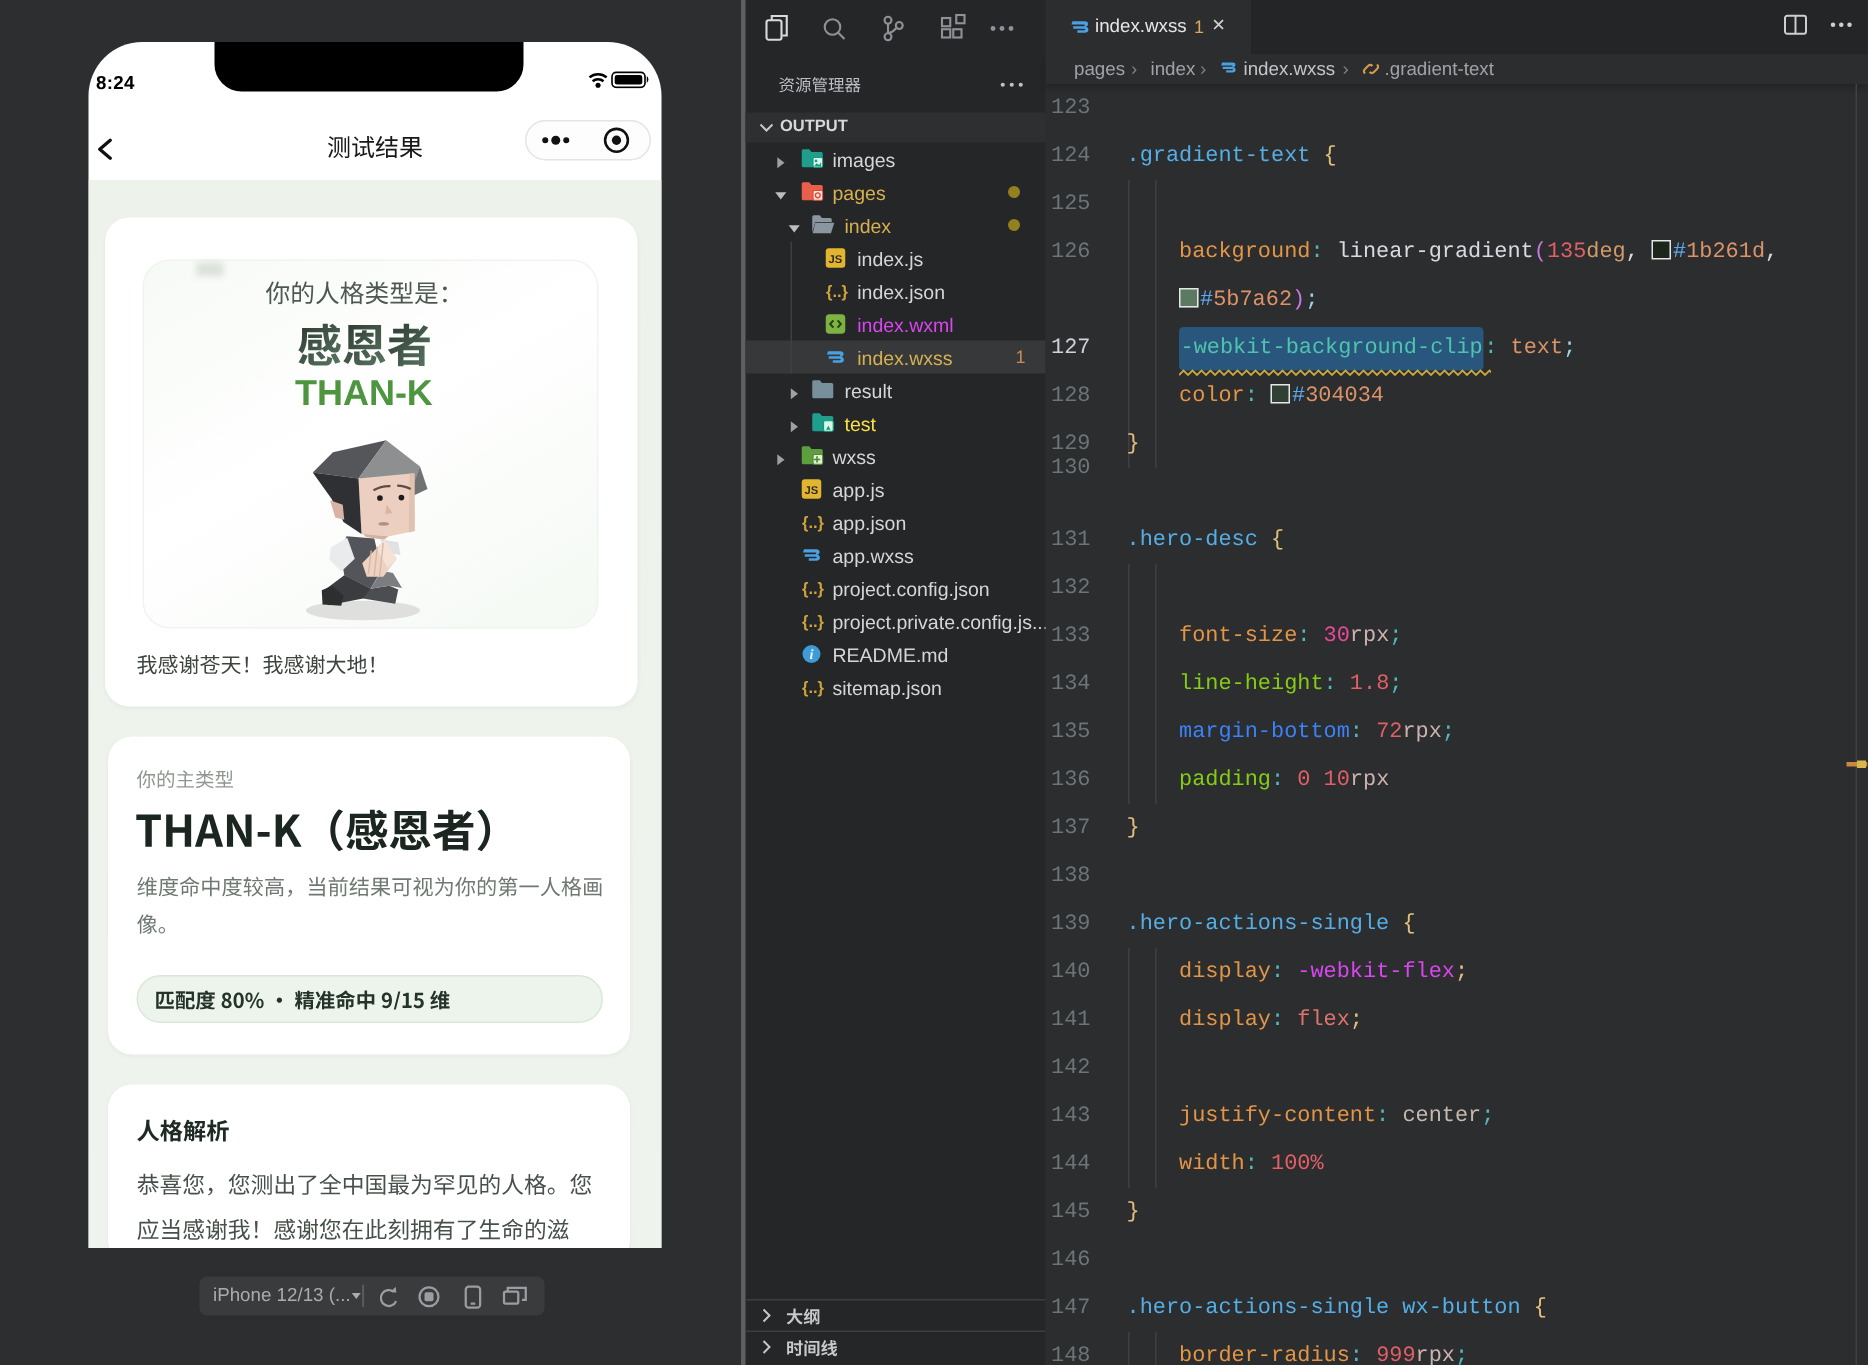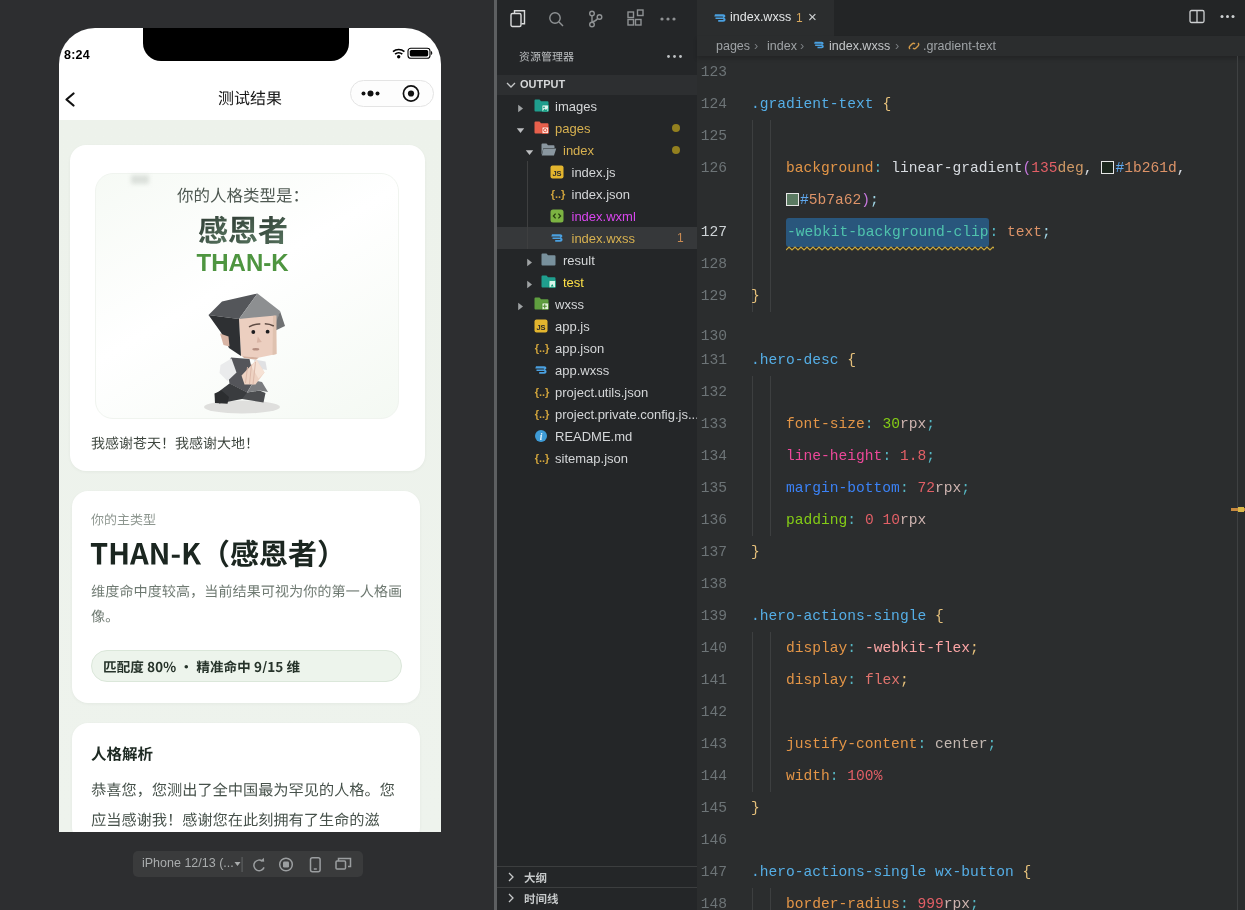--- a/index.html
+++ b/index.html
@@ -347,21 +347,21 @@
     <div class="trow" style="top:359px">
       <span class="iw" style="left:37px"><svg width="14" height="14" viewBox="0 0 14 14">
           <path d="M2 3.2 h8.2 q2.2 0 2.2 1.9 0 1.5-1.7 1.7 1.9 0.2 1.9 2 0 2-2.4 2 h-5 v-1.7 h4.6 q0.7 0 0.7-0.5 0-0.5-0.7-0.5 h-7.3 v-1.6 h7 q0.7 0 0.7-0.55 0-0.55-0.8-0.55 h-8.1 z" fill="#4aa0e0"></path>
         </svg></span>
       <span class="tw" style="left:58.0px;color:#d4d6d8">app.wxss</span>
     </div>
     <div class="trow" style="top:381px">
       <span class="iw" style="left:37px"><svg width="16" height="14" viewBox="0 0 16 14">
           <text x="8" y="11" font-family="Liberation Sans" font-size="11" font-weight="bold" fill="#cfa33c" text-anchor="middle">{..}</text>
         </svg></span>
-      <span class="tw" style="left:58.0px;color:#d4d6d8">project.utils.json</span>
+      <span class="tw" style="left:58.0px;color:#d4d6d8">project.config.json</span>
     </div>
     <div class="trow" style="top:403px">
       <span class="iw" style="left:37px"><svg width="16" height="14" viewBox="0 0 16 14">
           <text x="8" y="11" font-family="Liberation Sans" font-size="11" font-weight="bold" fill="#cfa33c" text-anchor="middle">{..}</text>
         </svg></span>
       <span class="tw" style="left:58.0px;color:#d4d6d8">project.private.config.js...</span>
     </div>
     <div class="trow" style="top:425px">
       <span class="iw" style="left:37px"><svg width="14" height="14" viewBox="0 0 14 14">
           <circle cx="7" cy="7" r="6" fill="#3e9bd6"></circle>
@@ -429,21 +429,21 @@
       <div class="cguide" style="left:73px;top:576px;height:160px"></div>
       <div class="cguide" style="left:55px;top:832px;height:22px"></div>
       <div class="cguide" style="left:73px;top:832px;height:22px"></div>
       <div class="ln" style="top:0px">123</div>
       <div class="ln" style="top:32px">124</div>
       <div class="ln" style="top:64px">125</div>
       <div class="ln" style="top:96px">126</div>
       <div class="ln cur" style="top:160px">127</div>
       <div class="ln" style="top:192px">128</div>
       <div class="ln" style="top:224px">129</div>
-      <div class="ln" style="top:264px">130</div>
+      <div class="ln" style="top:240px">130</div>
       <div class="ln" style="top:288px">131</div>
       <div class="ln" style="top:320px">132</div>
       <div class="ln" style="top:352px">133</div>
       <div class="ln" style="top:384px">134</div>
       <div class="ln" style="top:416px">135</div>
       <div class="ln" style="top:448px">136</div>
       <div class="ln" style="top:480px">137</div>
       <div class="ln" style="top:512px">138</div>
       <div class="ln" style="top:544px">139</div>
       <div class="ln" style="top:576px">140</div>
@@ -453,31 +453,32 @@
       <div class="ln" style="top:704px">144</div>
       <div class="ln" style="top:736px">145</div>
       <div class="ln" style="top:768px">146</div>
       <div class="ln" style="top:800px">147</div>
       <div class="ln" style="top:832px">148</div>
       <div class="cl" style="top:0px"></div>
       <div class="cl" style="top:32px"><i style="color:#55aee6">.gradient-text</i> <i style="color:#e5c07b">{</i></div>
       <div class="cl" style="top:96px">    <i style="color:#e39547">background</i><i style="color:#56b6c2">:</i> <i style="color:#d7dbe0">linear-gradient</i><i style="color:#c678dd">(</i><i style="color:#e25f66">135</i><i style="color:#d19a66">deg</i><i style="color:#d7dbe0">,</i> <b class="sw" style="background:#1b261d"></b><i style="color:#5fa8ef">#</i><i style="color:#dd9368">1b261d</i><i style="color:#d7dbe0">,</i></div>
       <div class="cl" style="top:128px">    <b class="sw" style="background:#5b7a62"></b><i style="color:#5fa8ef">#</i><i style="color:#dd9368">5b7a62</i><i style="color:#c678dd">)</i><i style="color:#9fd3e3">;</i></div>
       <div class="cl" style="top:160px">    <span class="selbox"><i style="color:#4fc3ad">-webkit-background-clip</i></span><i style="color:#56b6c2">:</i> <i style="color:#dd9368">text</i><i style="color:#9fd3e3">;</i></div>
+      <div class="cl" style="top:192px">    <i style="color:#e39547">color</i><i style="color:#56b6c2">:</i> <b class="sw" style="background:#304034"></b><i style="color:#5fa8ef">#</i><i style="color:#dd9368">304034</i></div>
       <div class="cl" style="top:224px"><i style="color:#e5c07b">}</i></div>
       <div class="cl" style="top:256px"></div>
       <div class="cl" style="top:288px"><i style="color:#55aee6">.hero-desc</i> <i style="color:#e5c07b">{</i></div>
-      <div class="cl" style="top:352px">    <i style="color:#e39547">font-size</i><i style="color:#56b6c2">:</i> <i style="color:#84cc16">30</i><i style="color:#cdb3af">rpx</i><i style="color:#56b6c2">;</i></div>
-      <div class="cl" style="top:384px">    <i style="color:#ec4899">line-height</i><i style="color:#56b6c2">:</i> <i style="color:#e25f66">1.8</i><i style="color:#56b6c2">;</i></div>
+      <div class="cl" style="top:352px">    <i style="color:#e39547">font-size</i><i style="color:#56b6c2">:</i> <i style="color:#ec4899">30</i><i style="color:#cdb3af">rpx</i><i style="color:#56b6c2">;</i></div>
+      <div class="cl" style="top:384px">    <i style="color:#84cc16">line-height</i><i style="color:#56b6c2">:</i> <i style="color:#e25f66">1.8</i><i style="color:#56b6c2">;</i></div>
       <div class="cl" style="top:416px">    <i style="color:#3b82f6">margin-bottom</i><i style="color:#56b6c2">:</i> <i style="color:#e25f66">72</i><i style="color:#cdb3af">rpx</i><i style="color:#56b6c2">;</i></div>
       <div class="cl" style="top:448px">    <i style="color:#84cc16">padding</i><i style="color:#56b6c2">:</i> <i style="color:#e25f66">0</i> <i style="color:#e25f66">10</i><i style="color:#cdb3af">rpx</i></div>
       <div class="cl" style="top:480px"><i style="color:#e5c07b">}</i></div>
       <div class="cl" style="top:512px"></div>
       <div class="cl" style="top:544px"><i style="color:#55aee6">.hero-actions-single</i> <i style="color:#e5c07b">{</i></div>
-      <div class="cl" style="top:576px">    <i style="color:#e39547">display</i><i style="color:#56b6c2">:</i> <i style="color:#fca5a5">-webkit-flex</i><i style="color:#e5c07b">;</i></div>
+      <div class="cl" style="top:576px">    <i style="color:#e39547">display</i><i style="color:#56b6c2">:</i> <i style="color:#d946ef">-webkit-flex</i><i style="color:#e5c07b">;</i></div>
       <div class="cl" style="top:608px">    <i style="color:#e39547">display</i><i style="color:#56b6c2">:</i> <i style="color:#e0736d">flex</i><i style="color:#e5c07b">;</i></div>
       <div class="cl" style="top:672px">    <i style="color:#e39547">justify-content</i><i style="color:#56b6c2">:</i> <i style="color:#c4b8b1">center</i><i style="color:#56b6c2">;</i></div>
       <div class="cl" style="top:704px">    <i style="color:#e39547">width</i><i style="color:#56b6c2">:</i> <i style="color:#e25f66">100%</i></div>
       <div class="cl" style="top:736px"><i style="color:#e5c07b">}</i></div>
       <div class="cl" style="top:768px"></div>
       <div class="cl" style="top:800px"><i style="color:#55aee6">.hero-actions-single wx-button</i> <i style="color:#e5c07b">{</i></div>
       <div class="cl" style="top:832px">    <i style="color:#e39547">border-radius</i><i style="color:#56b6c2">:</i> <i style="color:#e25f66">999</i><i style="color:#cdb3af">rpx</i><i style="color:#56b6c2">;</i></div>
       <svg style="position:absolute;left:89px;top:190px" width="208" height="5" viewBox="0 0 208 5">
 <path d="M0 4 l3 -3 l3 3 l3 -3 l3 3 l3 -3 l3 3 l3 -3 l3 3 l3 -3 l3 3 l3 -3 l3 3 l3 -3 l3 3 l3 -3 l3 3 l3 -3 l3 3 l3 -3 l3 3 l3 -3 l3 3 l3 -3 l3 3 l3 -3 l3 3 l3 -3 l3 3 l3 -3 l3 3 l3 -3 l3 3 l3 -3 l3 3 l3 -3 l3 3 l3 -3 l3 3 l3 -3 l3 3 l3 -3 l3 3 l3 -3 l3 3 l3 -3 l3 3 l3 -3 l3 3 l3 -3 l3 3 l3 -3 l3 3 l3 -3 l3 3 l3 -3 l3 3 l3 -3 l3 3 l3 -3 l3 3 l3 -3 l3 3 l3 -3 l3 3 l3 -3 l3 3 l3 -3 l3 3 l3 -3 l3 3" stroke="#c9a83c" stroke-width="1.2" fill="none"></path>
       </svg>

